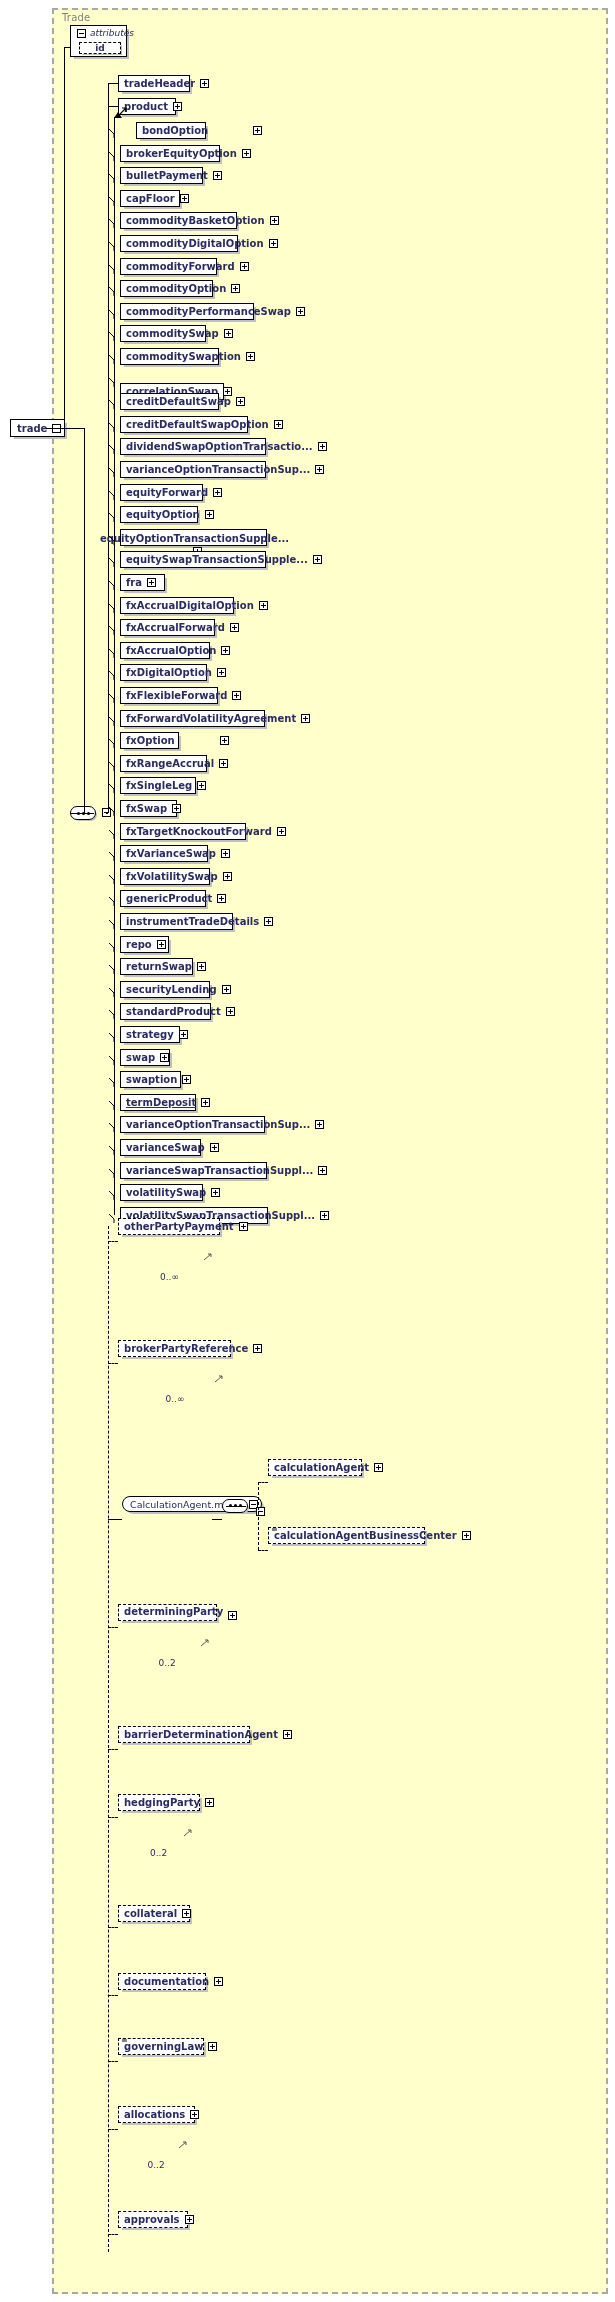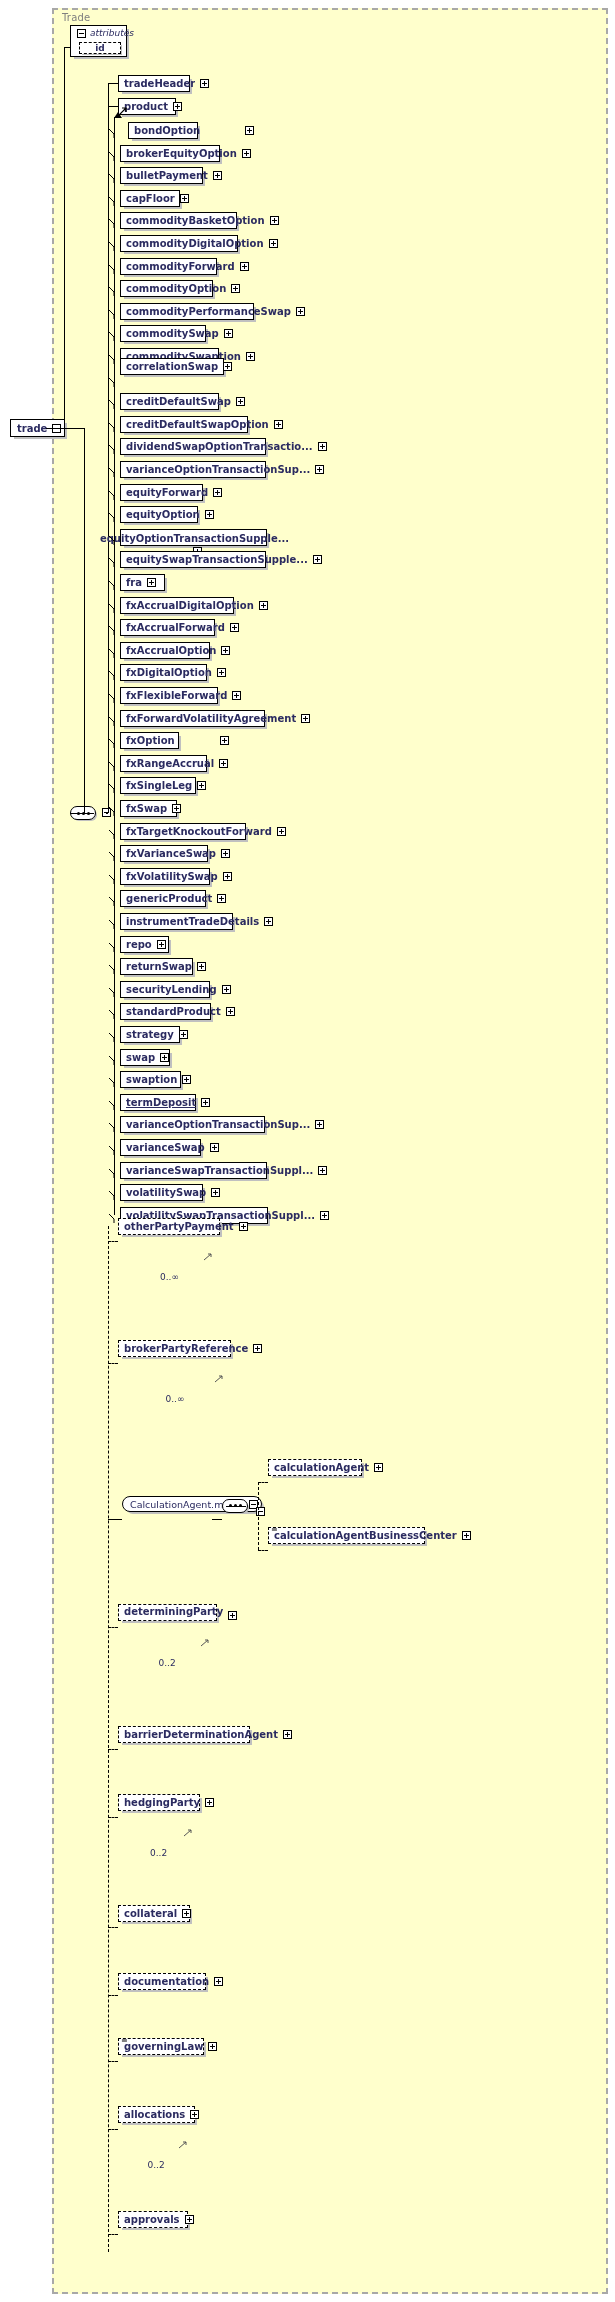--- a/index.html
+++ b/index.html
@@ -247,21 +247,21 @@
         <span class="lbl">product</span>
         <span class="ctl plus"></span>
       </div>
       <div class="ln-v" style="left: 108px; top: 83px; height: 730px;"></div>
       <div class="ln-h" style="left: 108px; top: 83px; width: 10px;"></div>
       <div class="ln-h" style="left: 108px; top: 106px; width: 10px;"></div>
       <div class="arrow-ne" style="left: 119px; top: 107px;"><svg width="10" height="9">
           <path d="M0 8 L7 1 M3 1 L7 1 L7 5" stroke="#000" fill="none" stroke-width="1.2"></path>
         </svg></div>
       <div class="arrow-up" style="left: 114px; top: 112px;"></div>
-      <div class="node" style="left: 128px; top: 122px; width: 70px; gap: 40px;">
+      <div class="node" style="left: 136px; top: 122px; width: 70px; gap: 40px;">
         <span class="lbl">bondOption</span>
         <span class="ctl plus"></span>
       </div>
       <div style="position: absolute; left: 109px; top: 124px;"><svg width="11" height="10">
           <path d="M0 0 L5 5 L5 9" stroke="#000" fill="none" stroke-width="1"></path>
         </svg></div>
       <div class="node" style="left: 120px; top: 145px; width: 100px;">
         <span class="lbl">brokerEquityOption</span>
         <span class="ctl plus"></span>
       </div>
@@ -324,21 +324,21 @@
       <div style="position: absolute; left: 109px; top: 327px;"><svg width="11" height="10">
           <path d="M0 0 L5 5 L5 9" stroke="#000" fill="none" stroke-width="1"></path>
         </svg></div>
       <div class="node" style="left: 120px; top: 348px; width: 99px;">
         <span class="lbl">commoditySwaption</span>
         <span class="ctl plus"></span>
       </div>
       <div style="position: absolute; left: 109px; top: 350px;"><svg width="11" height="10">
           <path d="M0 0 L5 5 L5 9" stroke="#000" fill="none" stroke-width="1"></path>
         </svg></div>
-      <div class="node" style="left: 120px; top: 358px; width: 104px;">
+      <div class="node" style="left: 120px; top: 383px; width: 104px;">
         <span class="lbl">correlationSwap</span>
         <span class="ctl plus"></span>
       </div>
       <div style="position: absolute; left: 109px; top: 373px;"><svg width="11" height="10">
           <path d="M0 0 L5 5 L5 9" stroke="#000" fill="none" stroke-width="1"></path>
         </svg></div>
       <div class="node" style="left: 120px; top: 393px; width: 99px;">
         <span class="lbl">creditDefaultSwap</span>
         <span class="ctl plus"></span>
       </div>

